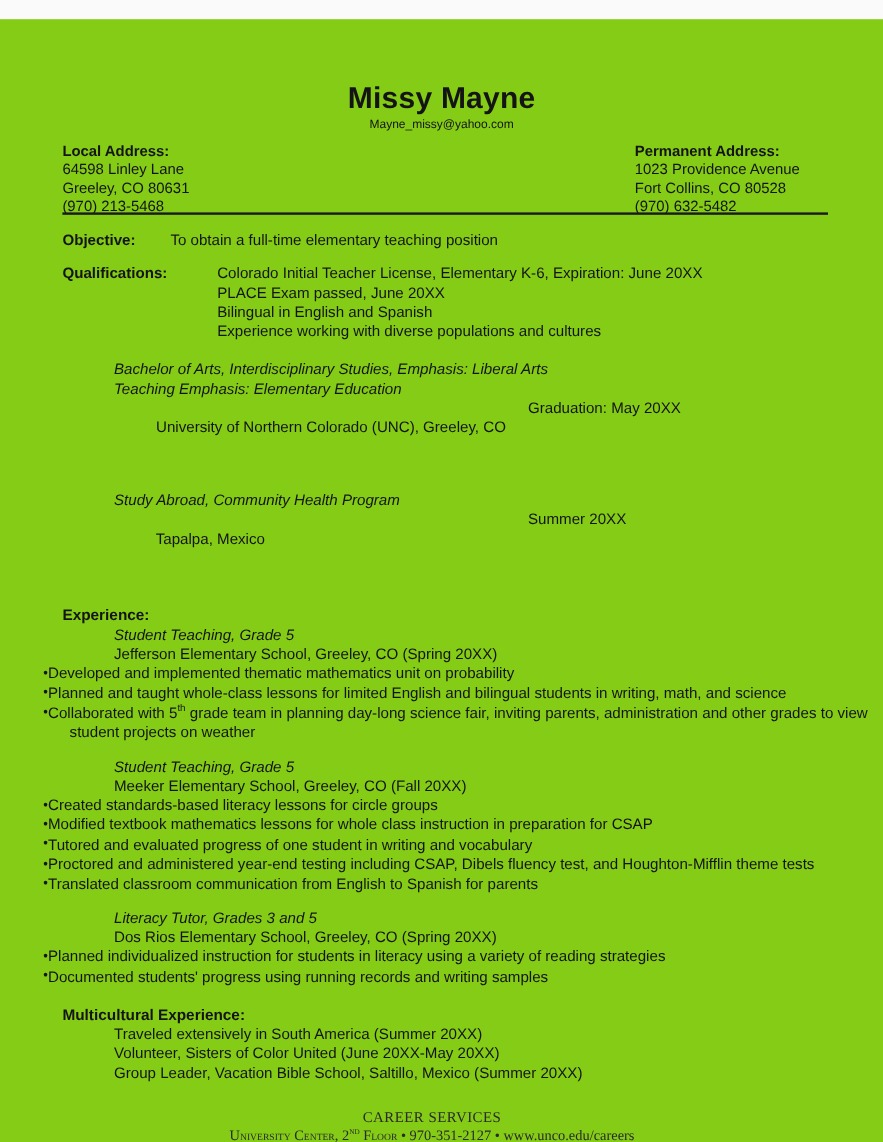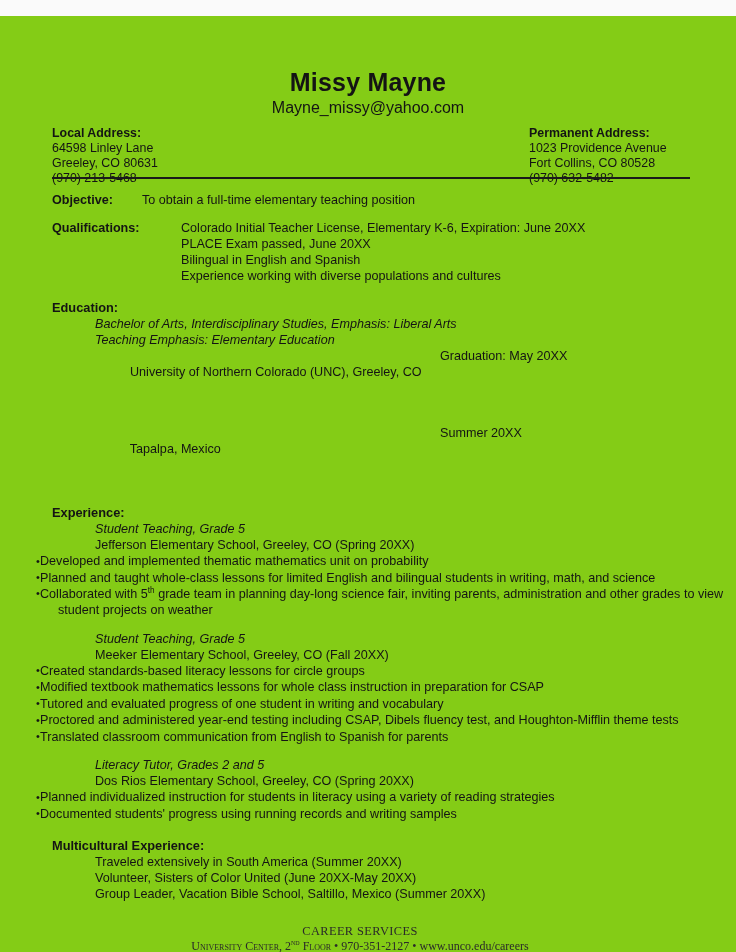--- a/index.html
+++ b/index.html
@@ -30,21 +30,21 @@
   }
   .name {
     text-align: center;
     font-size: 25px;
     font-weight: bold;
     letter-spacing: 0.2px;
     line-height: 1.05;
   }
   .email {
     text-align: center;
-    font-size: 16px;
+    font-size: 10px;
     margin-top: 4px;
     line-height: 1.1;
   }
   .addr-row {
     position: relative;
     margin-top: 9px;
     height: 62px;
     padding: 0 46px 0 52px;
   }
   .addr-col {
@@ -210,31 +210,31 @@
       <span class="lbl">Qualifications:</span>
       <span class="lbl-val val-qual">Colorado Initial Teacher License, Elementary K-6, Expiration: June 20XX</span>
       <span class="lbl-val val-qual">PLACE Exam passed, June 20XX</span>
       <span class="lbl-val val-qual">Bilingual in English and Spanish</span>
       <span class="lbl-val val-qual">Experience working with diverse populations and cultures</span>
     </div>
 
     <div class="gap-l"></div>
 
     <div class="block">
-      <div class="sec-head">Education:</div>
       <div class="sec-body">
         <span class="ital">Bachelor of Arts, Interdisciplinary Studies, Emphasis: Liberal Arts</span>
         <span class="ital">Teaching Emphasis: Elementary Education</span>
         <div class="tabline">
           <span>University of Northern Colorado (UNC), Greeley, CO</span>
           <span class="tab-right">Graduation: May 20XX</span>
         </div>
       </div>
       <div class="gap-m"></div>
       <div class="sec-body">
+        <span class="ital">Study Abroad, Community Health Program</span>
         <div class="tabline">
           <span>Tapalpa, Mexico</span>
           <span class="tab-right">Summer 20XX</span>
         </div>
       </div>
     </div>
 
     <div class="gap-l"></div>
 
     <div class="block">
@@ -276,21 +276,21 @@
             <span class="btext">Proctored and administered year-end testing including CSAP, Dibels fluency test, and Houghton-Mifflin theme tests</span>
           </li>
         <li>
             <span class="btext">Translated classroom communication from English to Spanish for parents</span>
           </li>
       </ul>
 
       <div class="gap-m"></div>
 
       <div class="sec-body">
-        <span class="ital">Literacy Tutor, Grades 2 and 5</span>
+        <span class="ital">Literacy Tutor, Grades 3 and 5</span>
         <span class="plain">Dos Rios Elementary School, Greeley, CO (Spring 20XX)</span>
       </div>
       <ul class="bl">
         <li>
             <span class="btext">Planned individualized instruction for students in literacy using a variety of reading strategies</span>
           </li>
         <li>
             <span class="btext">Documented students' progress using running records and writing samples</span>
           </li>
       </ul>

